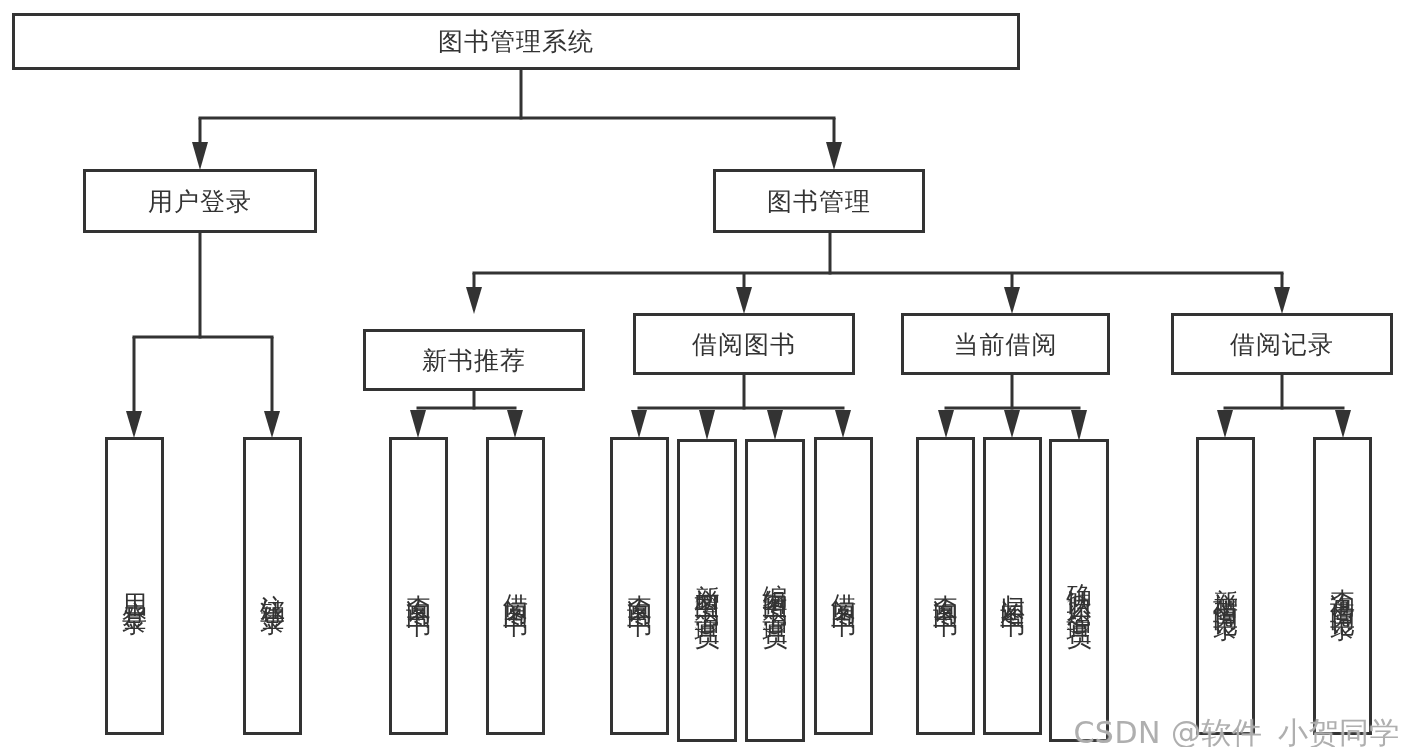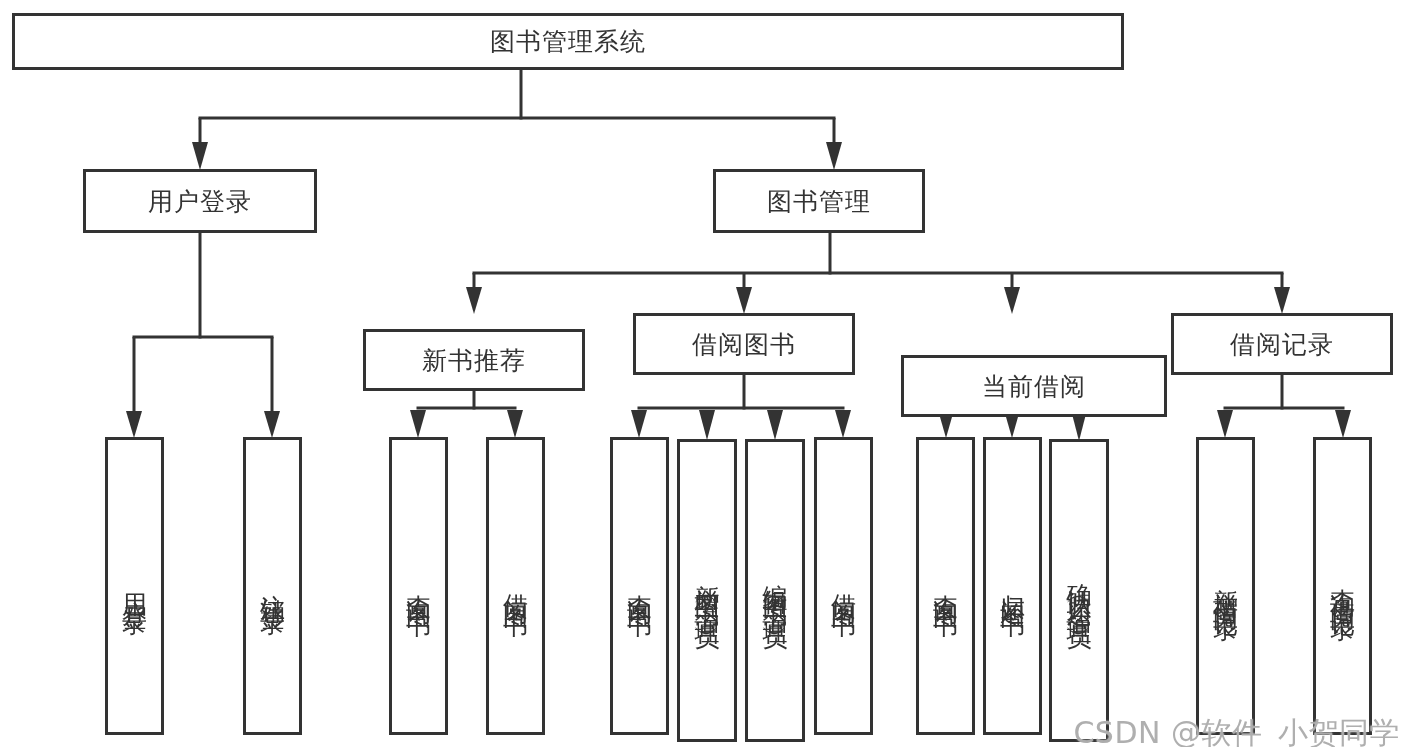--- a/index.html
+++ b/index.html
@@ -77,38 +77,38 @@
       <polygon points="767,410 783,410 775,440"></polygon>
       <polygon points="835,410 851,410 843,438"></polygon>
       <polygon points="938,410 954,410 946,438"></polygon>
       <polygon points="1004,410 1020,410 1012,438"></polygon>
       <polygon points="1071,410 1087,410 1079,441"></polygon>
       <polygon points="1217,410 1233,410 1225,438"></polygon>
       <polygon points="1335,410 1351,410 1343,438"></polygon>
     </g>
   </svg>
 
-  <div class="box" style="left:12px; top:13px; width:1112px; height:57px;text-align:center;">
+  <div class="box" style="left:12px; top:13px; width:1008px; height:57px;text-align:center;">
     <span class="hlabel">图书管理系统</span>
   </div>
 
   <div class="box" style="left:83px; top:169px; width:234px; height:64px;">
     <span class="hlabel">用户登录</span>
   </div>
   <div class="box" style="left:713px; top:169px; width:212px; height:64px;">
     <span class="hlabel">图书管理</span>
   </div>
 
   <div class="box" style="left:363px; top:313px; width:222px; height:62px;margin-top:16px;">
     <span class="hlabel">新书推荐</span>
   </div>
   <div class="box" style="left:633px; top:313px; width:222px; height:62px;">
     <span class="hlabel">借阅图书</span>
   </div>
-  <div class="box" style="left:901px; top:313px; width:266px; height:62px;margin-top:42px;">
+  <div class="box" style="left:901px; top:313px; width:209px; height:62px;">
     <span class="hlabel">当前借阅</span>
   </div>
   <div class="box" style="left:1171px; top:313px; width:222px; height:62px;">
     <span class="hlabel">借阅记录</span>
   </div>
 
   <div class="box" style="left:105px; top:437px; width:59px; height:298px;">
     <span class="vtext">用户登录</span>
   </div>
   <div class="box" style="left:243px; top:437px; width:59px; height:298px;">

